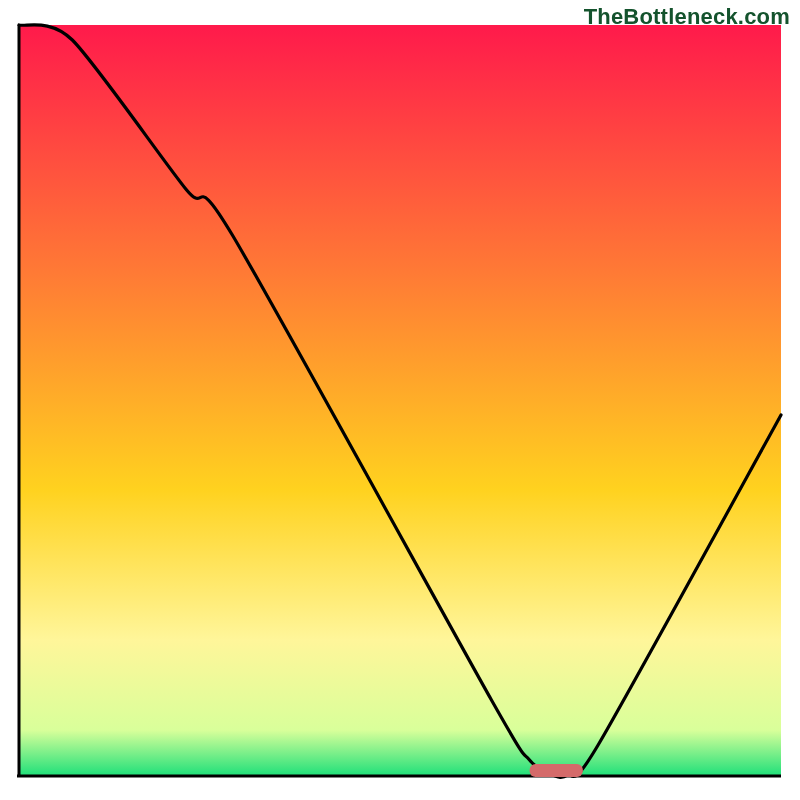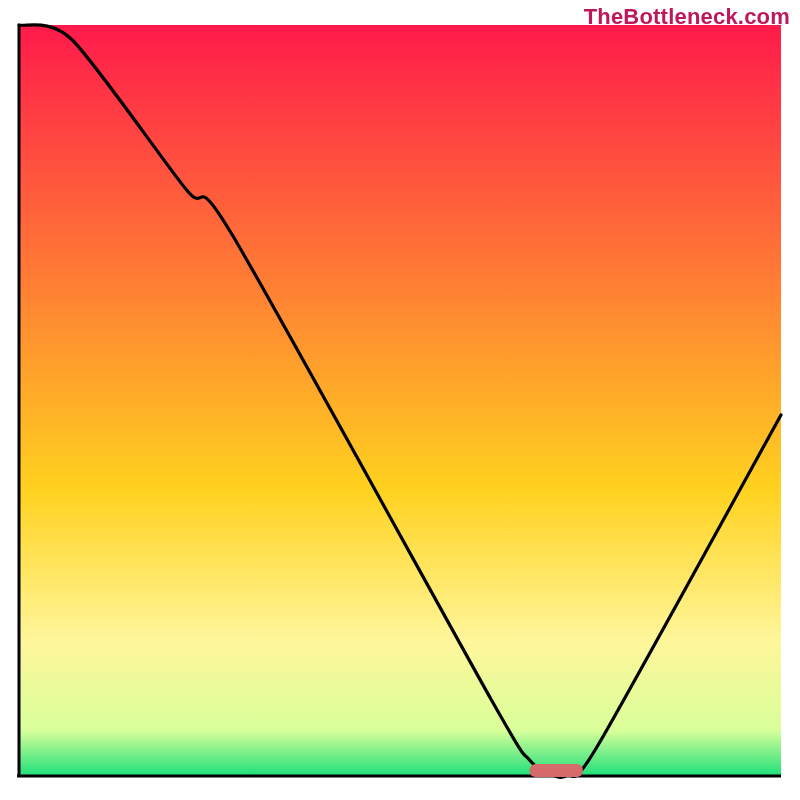--- a/index.html
+++ b/index.html
@@ -15,21 +15,21 @@
     position: relative;
     width: 800px;
     height: 800px;
   }
   .watermark {
     position: absolute;
     top: 4px;
     right: 10px;
     font-size: 22px;
     font-weight: 600;
-    color: #be185d;
+    color: #14532d;
     letter-spacing: 0.2px;
   }
   svg.plot {
     position: absolute;
     left: 0;
     top: 0;
   }
 </style>
 </head>
 <body>

